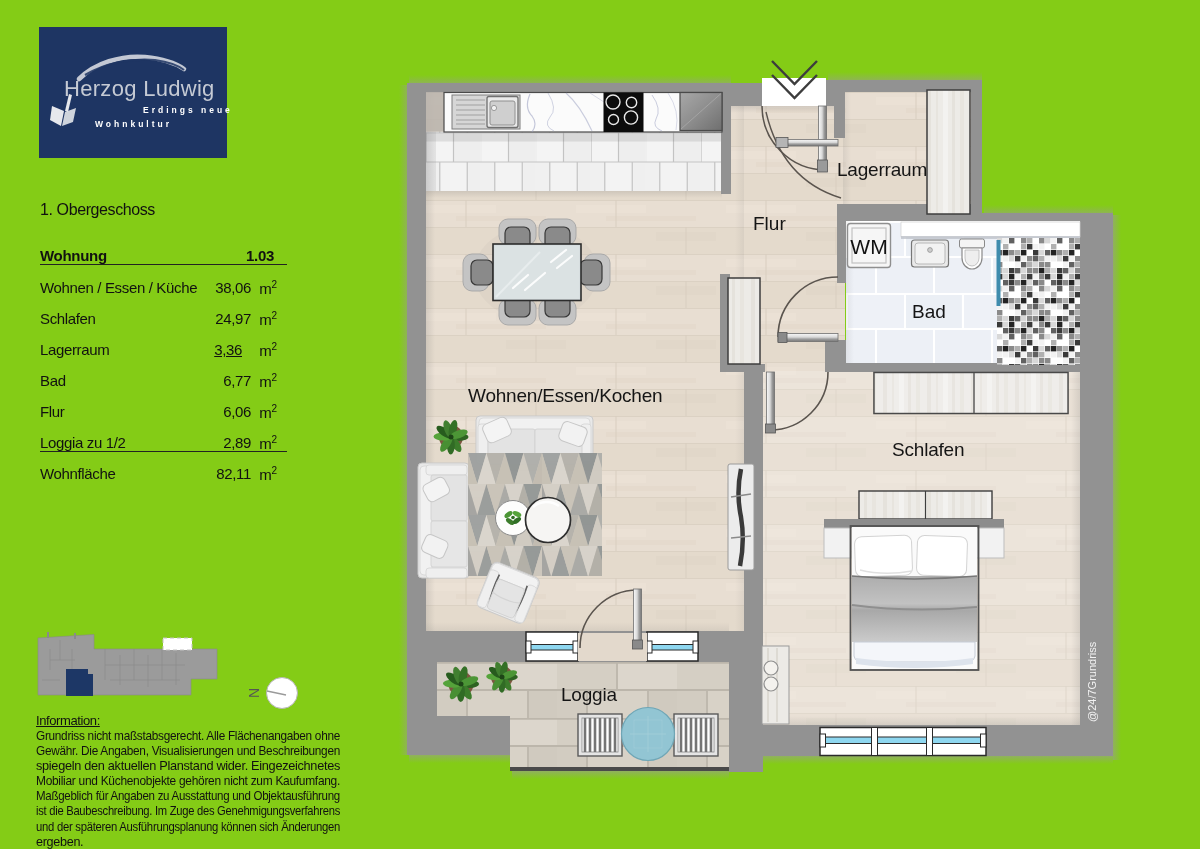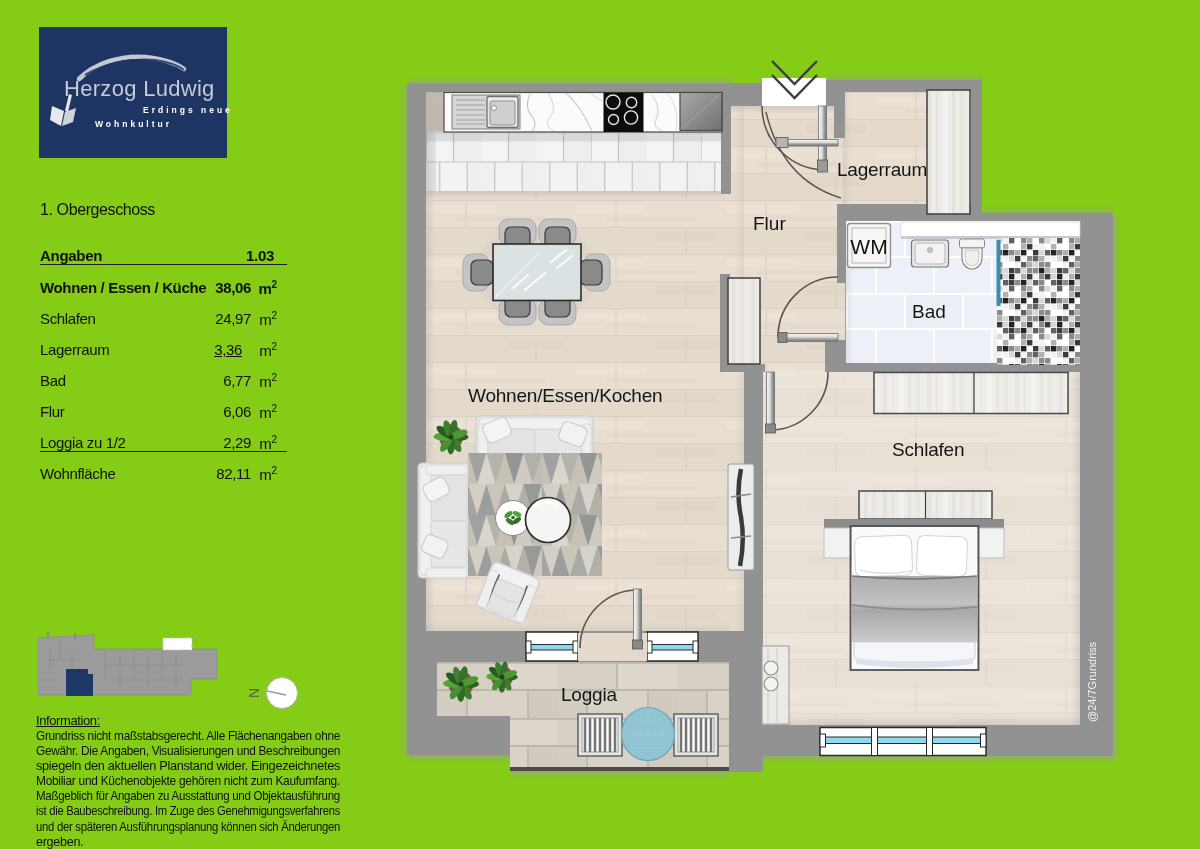--- a/index.html
+++ b/index.html
@@ -24,28 +24,28 @@
 </svg>
 
 <div class="abs" style="left:25px;top:49px;width:175px;font-size:22px;color:#c5cad4;letter-spacing:0.3px;white-space:nowrap;">Herzog Ludwig</div>
 
 <div class="abs" style="left:56px;top:78px;font-size:8.5px;font-weight:bold;color:#ffffff;letter-spacing:3px;white-space:nowrap;padding-left:48px;">Erdings neue</div>
 <div class="abs" style="left:56px;top:92px;font-size:8.5px;font-weight:bold;color:#ffffff;letter-spacing:3px;white-space:nowrap;">Wohnkultur</div>
 </div>
 
 <div class="abs" style="left:40px;top:201px;font-size:16px;letter-spacing:-0.4px;color:#111;">1. Obergeschoss</div>
 
-<div class="abs" style="left:40px;top:247px;width:238px;font-size:15px;font-weight:bold;letter-spacing:-0.3px;color:#111;"><span>Angaben</span><span style="position:absolute;right:4px;">1.03</span></div>
+<div class="abs" style="left:40px;top:247px;width:238px;font-size:15px;font-weight:bold;letter-spacing:-0.3px;color:#111;"><span>Wohnung</span><span style="position:absolute;right:4px;">1.03</span></div>
 <div class="abs" style="left:40px;top:264px;width:247px;border-top:1.6px solid #222;"></div>
-<div class="abs" style="left:40px;top:279px;width:238px;font-size:15px;letter-spacing:-0.35px;color:#111;font-weight:bold;"><span>Wohnen / Essen / Küche</span><span style="position:absolute;right:27px;">38,06</span><span style="position:absolute;right:1px;">m<sup style="font-size:10px;letter-spacing:0;">2</sup></span></div>
+<div class="abs" style="left:40px;top:279px;width:238px;font-size:15px;letter-spacing:-0.35px;color:#111;"><span>Wohnen / Essen / Küche</span><span style="position:absolute;right:27px;">38,06</span><span style="position:absolute;right:1px;">m<sup style="font-size:10px;letter-spacing:0;">2</sup></span></div>
 <div class="abs" style="left:40px;top:309.5px;width:238px;font-size:15px;letter-spacing:-0.35px;color:#111;"><span>Schlafen</span><span style="position:absolute;right:27px;">24,97</span><span style="position:absolute;right:1px;">m<sup style="font-size:10px;letter-spacing:0;">2</sup></span></div>
 <div class="abs" style="left:40px;top:340.5px;width:238px;font-size:15px;letter-spacing:-0.35px;color:#111;"><span>Lagerraum</span><span style="position:absolute;right:36px;text-decoration:underline;">3,36</span><span style="position:absolute;right:1px;">m<sup style="font-size:10px;letter-spacing:0;">2</sup></span></div>
 <div class="abs" style="left:40px;top:371.5px;width:238px;font-size:15px;letter-spacing:-0.35px;color:#111;"><span>Bad</span><span style="position:absolute;right:27px;">6,77</span><span style="position:absolute;right:1px;">m<sup style="font-size:10px;letter-spacing:0;">2</sup></span></div>
 <div class="abs" style="left:40px;top:402.5px;width:238px;font-size:15px;letter-spacing:-0.35px;color:#111;"><span>Flur</span><span style="position:absolute;right:27px;">6,06</span><span style="position:absolute;right:1px;">m<sup style="font-size:10px;letter-spacing:0;">2</sup></span></div>
-<div class="abs" style="left:40px;top:434px;width:238px;font-size:15px;letter-spacing:-0.35px;color:#111;"><span>Loggia zu 1/2</span><span style="position:absolute;right:27px;">2,29</span><span style="position:absolute;right:1px;">m<sup style="font-size:10px;letter-spacing:0;">2</sup></span></div>
+<div class="abs" style="left:40px;top:434px;width:238px;font-size:15px;letter-spacing:-0.35px;color:#111;"><span>Loggia zu 1/2</span><span style="position:absolute;right:27px;">2,89</span><span style="position:absolute;right:1px;">m<sup style="font-size:10px;letter-spacing:0;">2</sup></span></div>
 <div class="abs" style="left:40px;top:464.5px;width:238px;font-size:15px;letter-spacing:-0.35px;color:#111;"><span>Wohnfläche</span><span style="position:absolute;right:27px;">82,11</span><span style="position:absolute;right:1px;">m<sup style="font-size:10px;letter-spacing:0;">2</sup></span></div>
 <div class="abs" style="left:40px;top:451px;width:247px;border-top:1.6px solid #222;"></div>
 
 <svg class="abs" style="left:30px;top:625px;" width="280" height="95" viewBox="0 0 280 95">
 
   <g>
   <path d="M8,13 L64,9.5 L64,24 L187,24 L187,54 L161,54 L161,70 L8,70 Z" fill="#9b9b9b" stroke="#8a8a8a" stroke-width="0.6"></path>
   <rect x="17" y="7" width="2" height="6" fill="#8a8a8a"></rect>
   <rect x="44" y="8" width="2" height="6" fill="#8a8a8a"></rect>
   <g stroke="#878787" stroke-width="0.7" opacity="0.8">

